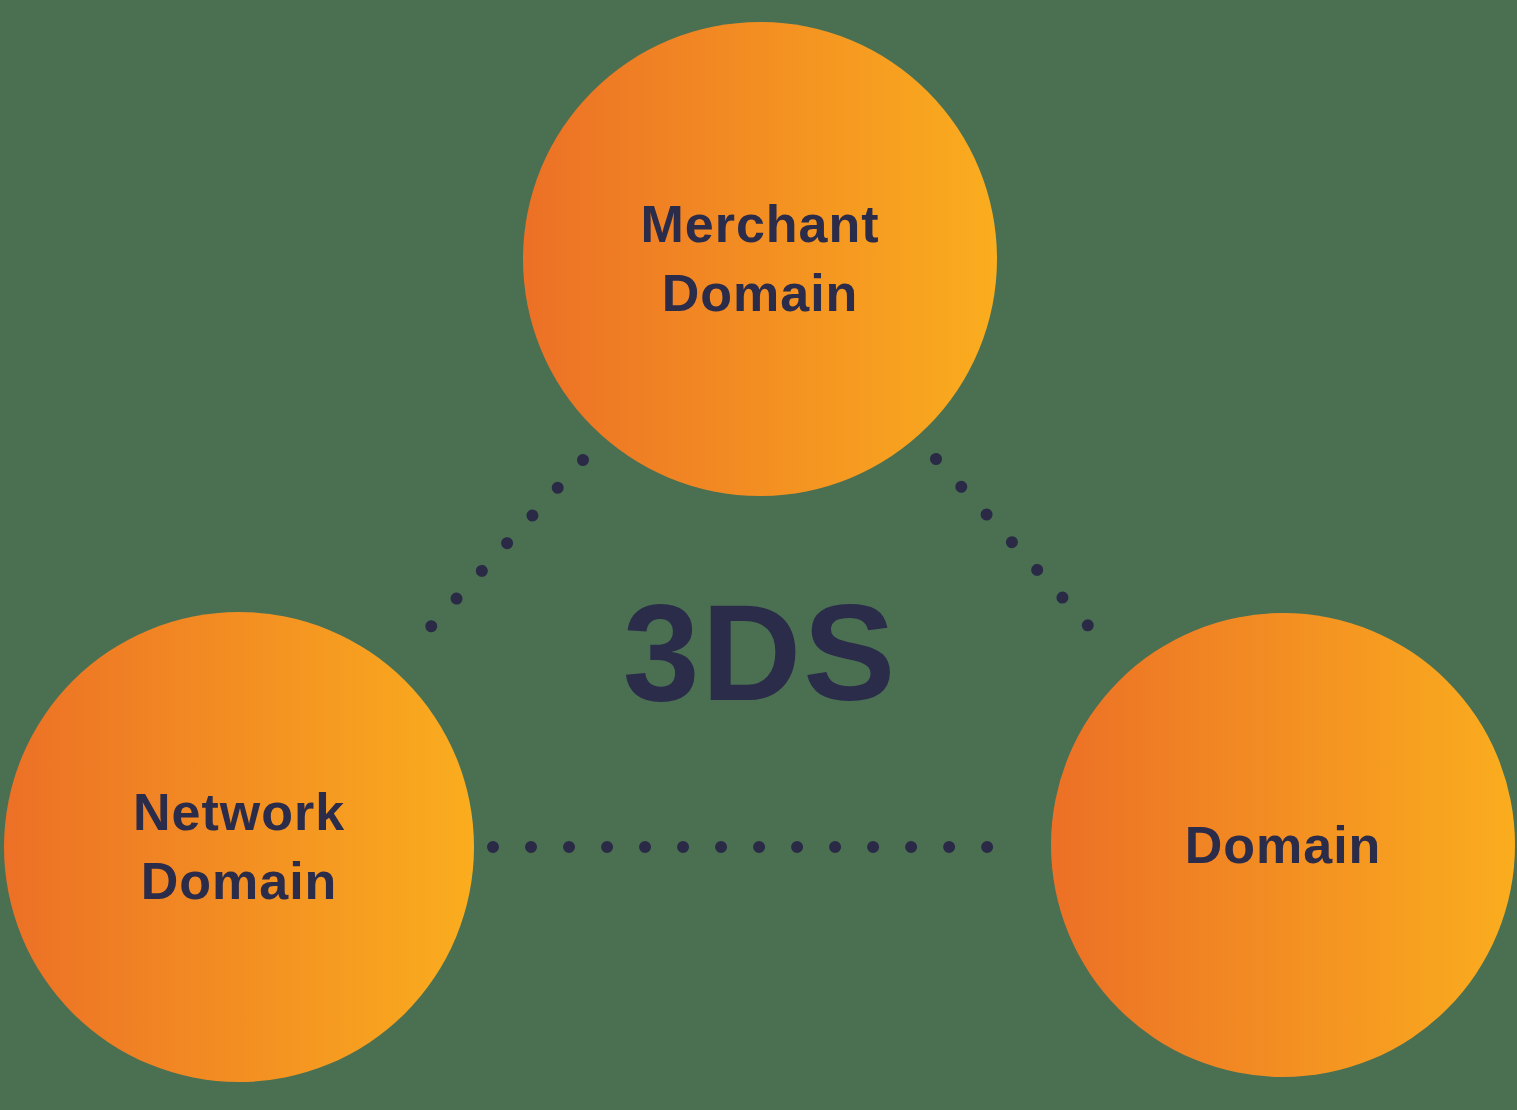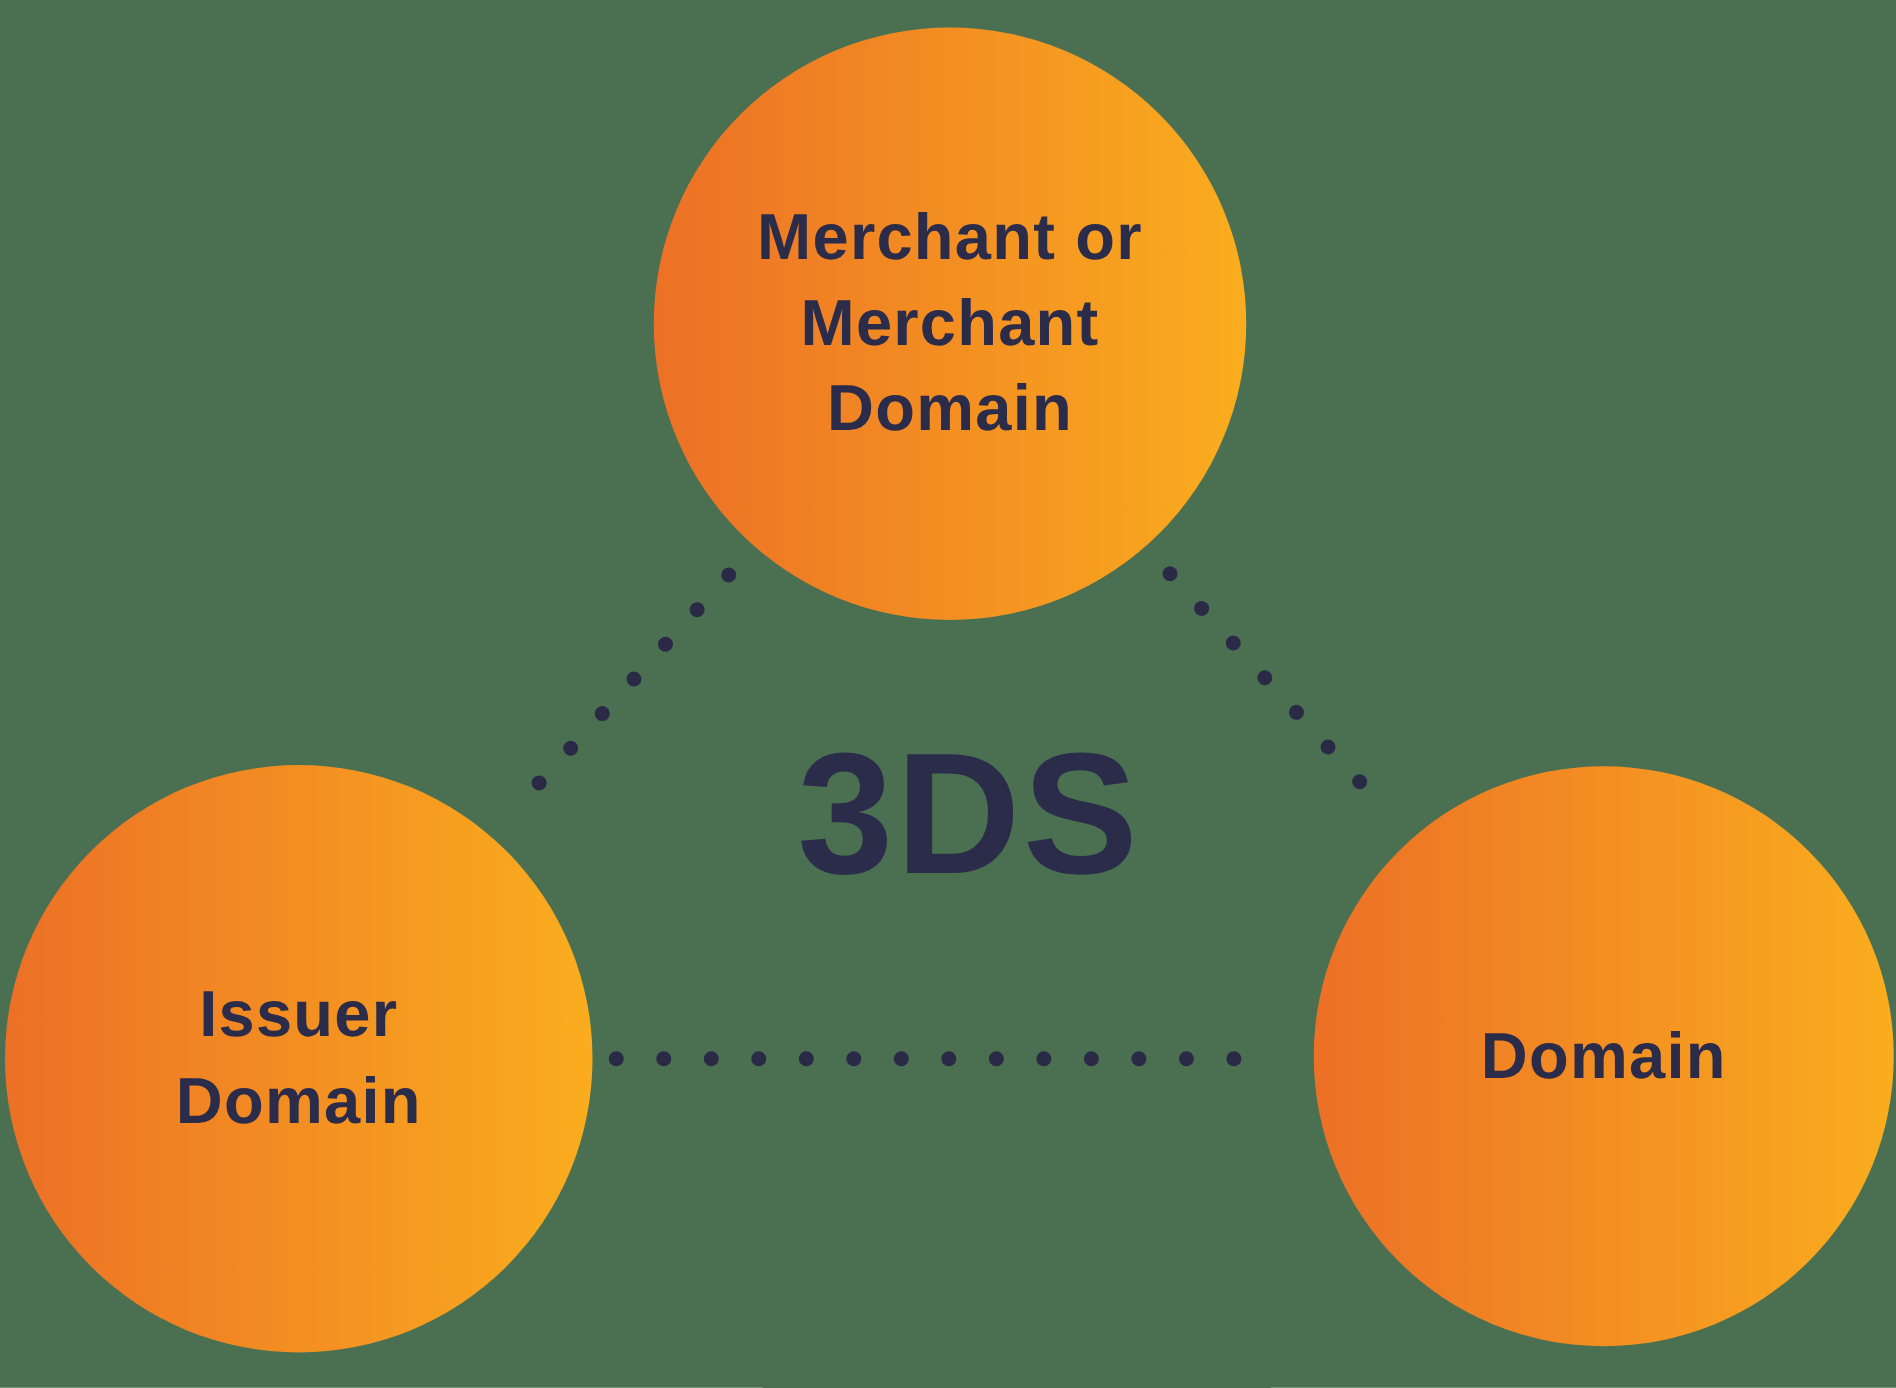--- a/index.html
+++ b/index.html
@@ -44,45 +44,43 @@
   .center-label {
     position: absolute;
     left: 760px;
     top: 652px;
     transform: translate(-50%, -50%);
     color: var(--text-color, #2B2B4A);
     font-size: 138px;
     font-weight: 600;
     letter-spacing: 2px;
     white-space: nowrap;
-    margin-left: 15px;
   }
 </style>
 </head>
 <body>
 
 <div class="canvas">
 
   <svg class="connectors" viewBox="0 0 1517 1110" xmlns="http://www.w3.org/2000/svg">
     <line x1="583" y1="460" x2="406" y2="654" stroke-width="12" stroke-linecap="round" stroke-dasharray="0.01 37.51" stroke="#2A2A47"></line>
     <line x1="936" y1="459" x2="1113" y2="653" stroke-width="12" stroke-linecap="round" stroke-dasharray="0.01 37.51" stroke="#2A2A47"></line>
     <line x1="493" y1="847" x2="1025" y2="847" stroke-width="12" stroke-linecap="round" stroke-dasharray="0.01 38" stroke="#2A2A47"></line>
   </svg>
 
   <div class="node-circle top">
     <div class="node-label">
-      <span class="line">Merchant or</span>
       <span class="line">Merchant</span>
       <span class="line">Domain</span>
     </div>
   </div>
 
   <div class="node-circle left">
     <div class="node-label">
-      <span class="line">Issuer</span>
+      <span class="line">Network</span>
       <span class="line">Domain</span>
     </div>
   </div>
 
   <div class="node-circle right">
     <div class="node-label">
       <span class="line">Domain</span>
     </div>
   </div>
 

